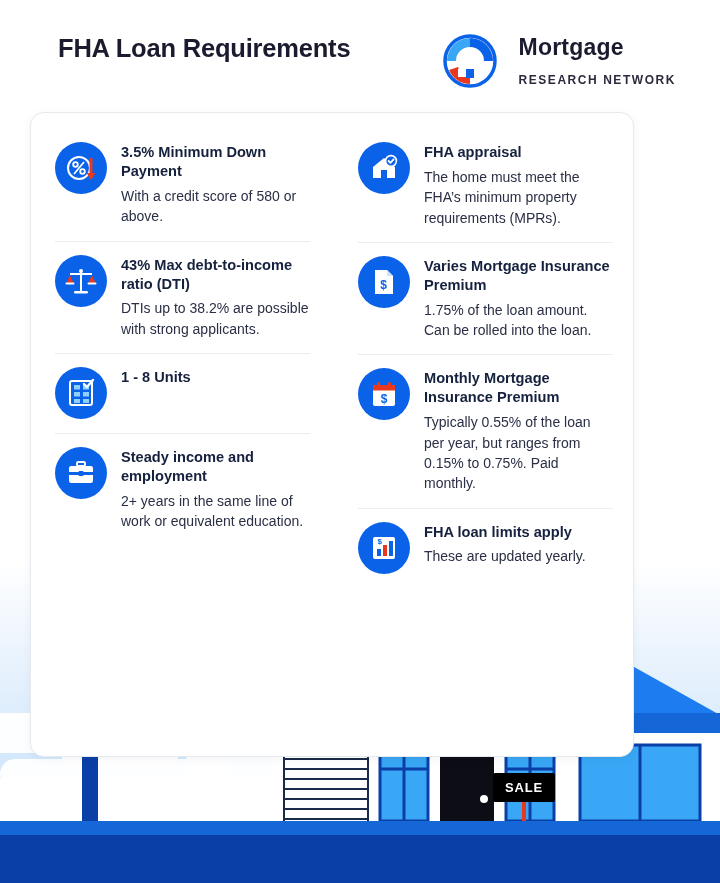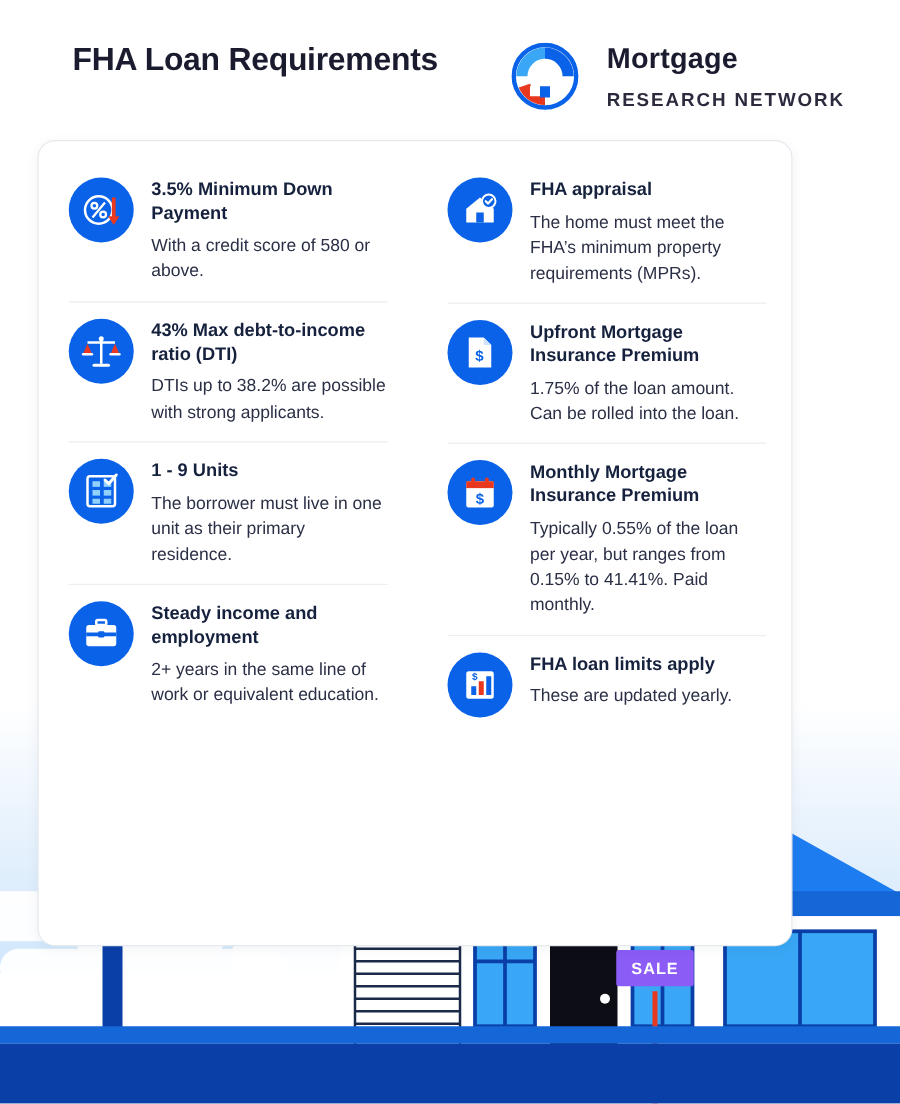--- a/index.html
+++ b/index.html
@@ -43,21 +43,21 @@
     width: 54px; height: 54px;
   }
   .logo-text { line-height: 1; }
   .logo-main {
     font-size: 23px;
     font-weight: bold;
     color: #1b1b2f;
     letter-spacing: 0.2px;
   }
   .logo-sub {
-    font-size: 15px;
+    font-size: 12px;
     font-weight: bold;
     color: #2b2b3d;
     letter-spacing: 1.55px;
     margin-top: 15px;
   }
 
   
   .card {
     position: absolute;
     top: 112px; left: 30px;
@@ -200,21 +200,21 @@
 
       <rect x="580" y="182" width="120" height="76" fill="#39a7f5" stroke="#0a3fa8" stroke-width="3"></rect>
       <line x1="640" y1="182" x2="640" y2="258" stroke="#0a3fa8" stroke-width="3"></line>
 
       <rect x="522" y="230" width="4" height="90" fill="#e8381f"></rect>
     </svg>
 
     <div class="sea2"></div>
     <div class="sea"></div>
 
-    <div style="position:absolute; left:493px; top:197px; width:62px; height:29px; background:#8b5cf6; display:flex; align-items:center; justify-content:center; border-radius:2px;">
+    <div style="position:absolute; left:493px; top:210px; width:62px; height:29px; background:#000000; display:flex; align-items:center; justify-content:center; border-radius:2px;">
       <span style="color:#fff; font-size:13px; font-weight:bold; letter-spacing:0.8px;">SALE</span>
     </div>
   </div>
 
   <div class="header">
     <div class="title">FHA Loan Requirements</div>
     <div class="logo">
       <div class="logo-mark">
         <svg width="54" height="54" viewBox="0 0 54 54">
           <circle cx="27" cy="27" r="25" fill="none" stroke="#0a62e8" stroke-width="3.5"></circle>
@@ -282,22 +282,21 @@
               <rect x="7" y="7" width="6" height="4.5" fill="#8fd0ff"></rect>
               <rect x="16" y="7" width="6" height="4.5" fill="#8fd0ff"></rect>
               <rect x="7" y="14" width="6" height="4.5" fill="#8fd0ff"></rect>
               <rect x="16" y="14" width="6" height="4.5" fill="#8fd0ff"></rect>
               <rect x="7" y="21" width="6" height="4" fill="#8fd0ff"></rect>
               <rect x="16" y="21" width="6" height="4" fill="#8fd0ff"></rect>
               <path d="M17 6 L20 9 L26 2" stroke="#fff" stroke-width="2.4" fill="none" stroke-linecap="round" stroke-linejoin="round"></path>
             </svg>
           </div>
           <div class="txt">
-            <h3>1 - 9 Units</h3>
-            <p>The borrower must live in one unit as their primary residence.</p>
+            <h3>1 - 8 Units</h3>
           </div>
         </div>
 
         <div class="item last">
           <div class="icon">
             <svg width="30" height="28" viewBox="0 0 30 28">
               <rect x="11" y="3" width="8" height="4" rx="1.3" fill="none" stroke="#fff" stroke-width="2"></rect>
               <rect x="3" y="7" width="24" height="17" rx="2.2" fill="#ffffff"></rect>
               <rect x="3" y="13" width="24" height="3" fill="#0a62e8"></rect>
               <rect x="12.5" y="12" width="5" height="5" rx="1" fill="#0a62e8"></rect>
@@ -330,38 +329,38 @@
 
         <div class="item">
           <div class="icon">
             <svg width="26" height="30" viewBox="0 0 26 30">
               <path d="M4 3 H16 L22 9 V27 H4 Z" fill="#ffffff"></path>
               <path d="M16 3 V9 H22" fill="#cfe2ff"></path>
               <text x="12.5" y="22" font-family="Liberation Sans, sans-serif" font-size="12" font-weight="bold" fill="#0a62e8" text-anchor="middle">$</text>
             </svg>
           </div>
           <div class="txt">
-            <h3>Upfront Mortgage Insurance Premium</h3>
+            <h3>Varies Mortgage Insurance Premium</h3>
             <p>1.75% of the loan amount. Can be rolled into the loan.</p>
           </div>
         </div>
 
         <div class="item">
           <div class="icon">
             <svg width="28" height="29" viewBox="0 0 28 29">
               <rect x="3" y="5" width="22" height="21" rx="2" fill="#ffffff"></rect>
               <rect x="3" y="5" width="22" height="5.5" fill="#e8381f"></rect>
               <rect x="7" y="2" width="3" height="5" rx="1.4" fill="#e8381f"></rect>
               <rect x="18" y="2" width="3" height="5" rx="1.4" fill="#e8381f"></rect>
               <text x="14" y="23" font-family="Liberation Sans, sans-serif" font-size="12" font-weight="bold" fill="#0a62e8" text-anchor="middle">$</text>
             </svg>
           </div>
           <div class="txt">
             <h3>Monthly Mortgage Insurance Premium</h3>
-            <p>Typically 0.55% of the loan per year, but ranges from 0.15% to 41.41%. Paid monthly.</p>
+            <p>Typically 0.55% of the loan per year, but ranges from 0.15% to 0.75%. Paid monthly.</p>
           </div>
         </div>
 
         <div class="item last">
           <div class="icon">
             <svg width="28" height="28" viewBox="0 0 28 28">
               <rect x="3" y="3" width="22" height="22" rx="2" fill="#ffffff"></rect>
               <rect x="7" y="15" width="4" height="7" fill="#0a62e8"></rect>
               <rect x="13" y="11" width="4" height="11" fill="#e8381f"></rect>
               <rect x="19" y="7" width="4" height="15" fill="#0a62e8"></rect>

